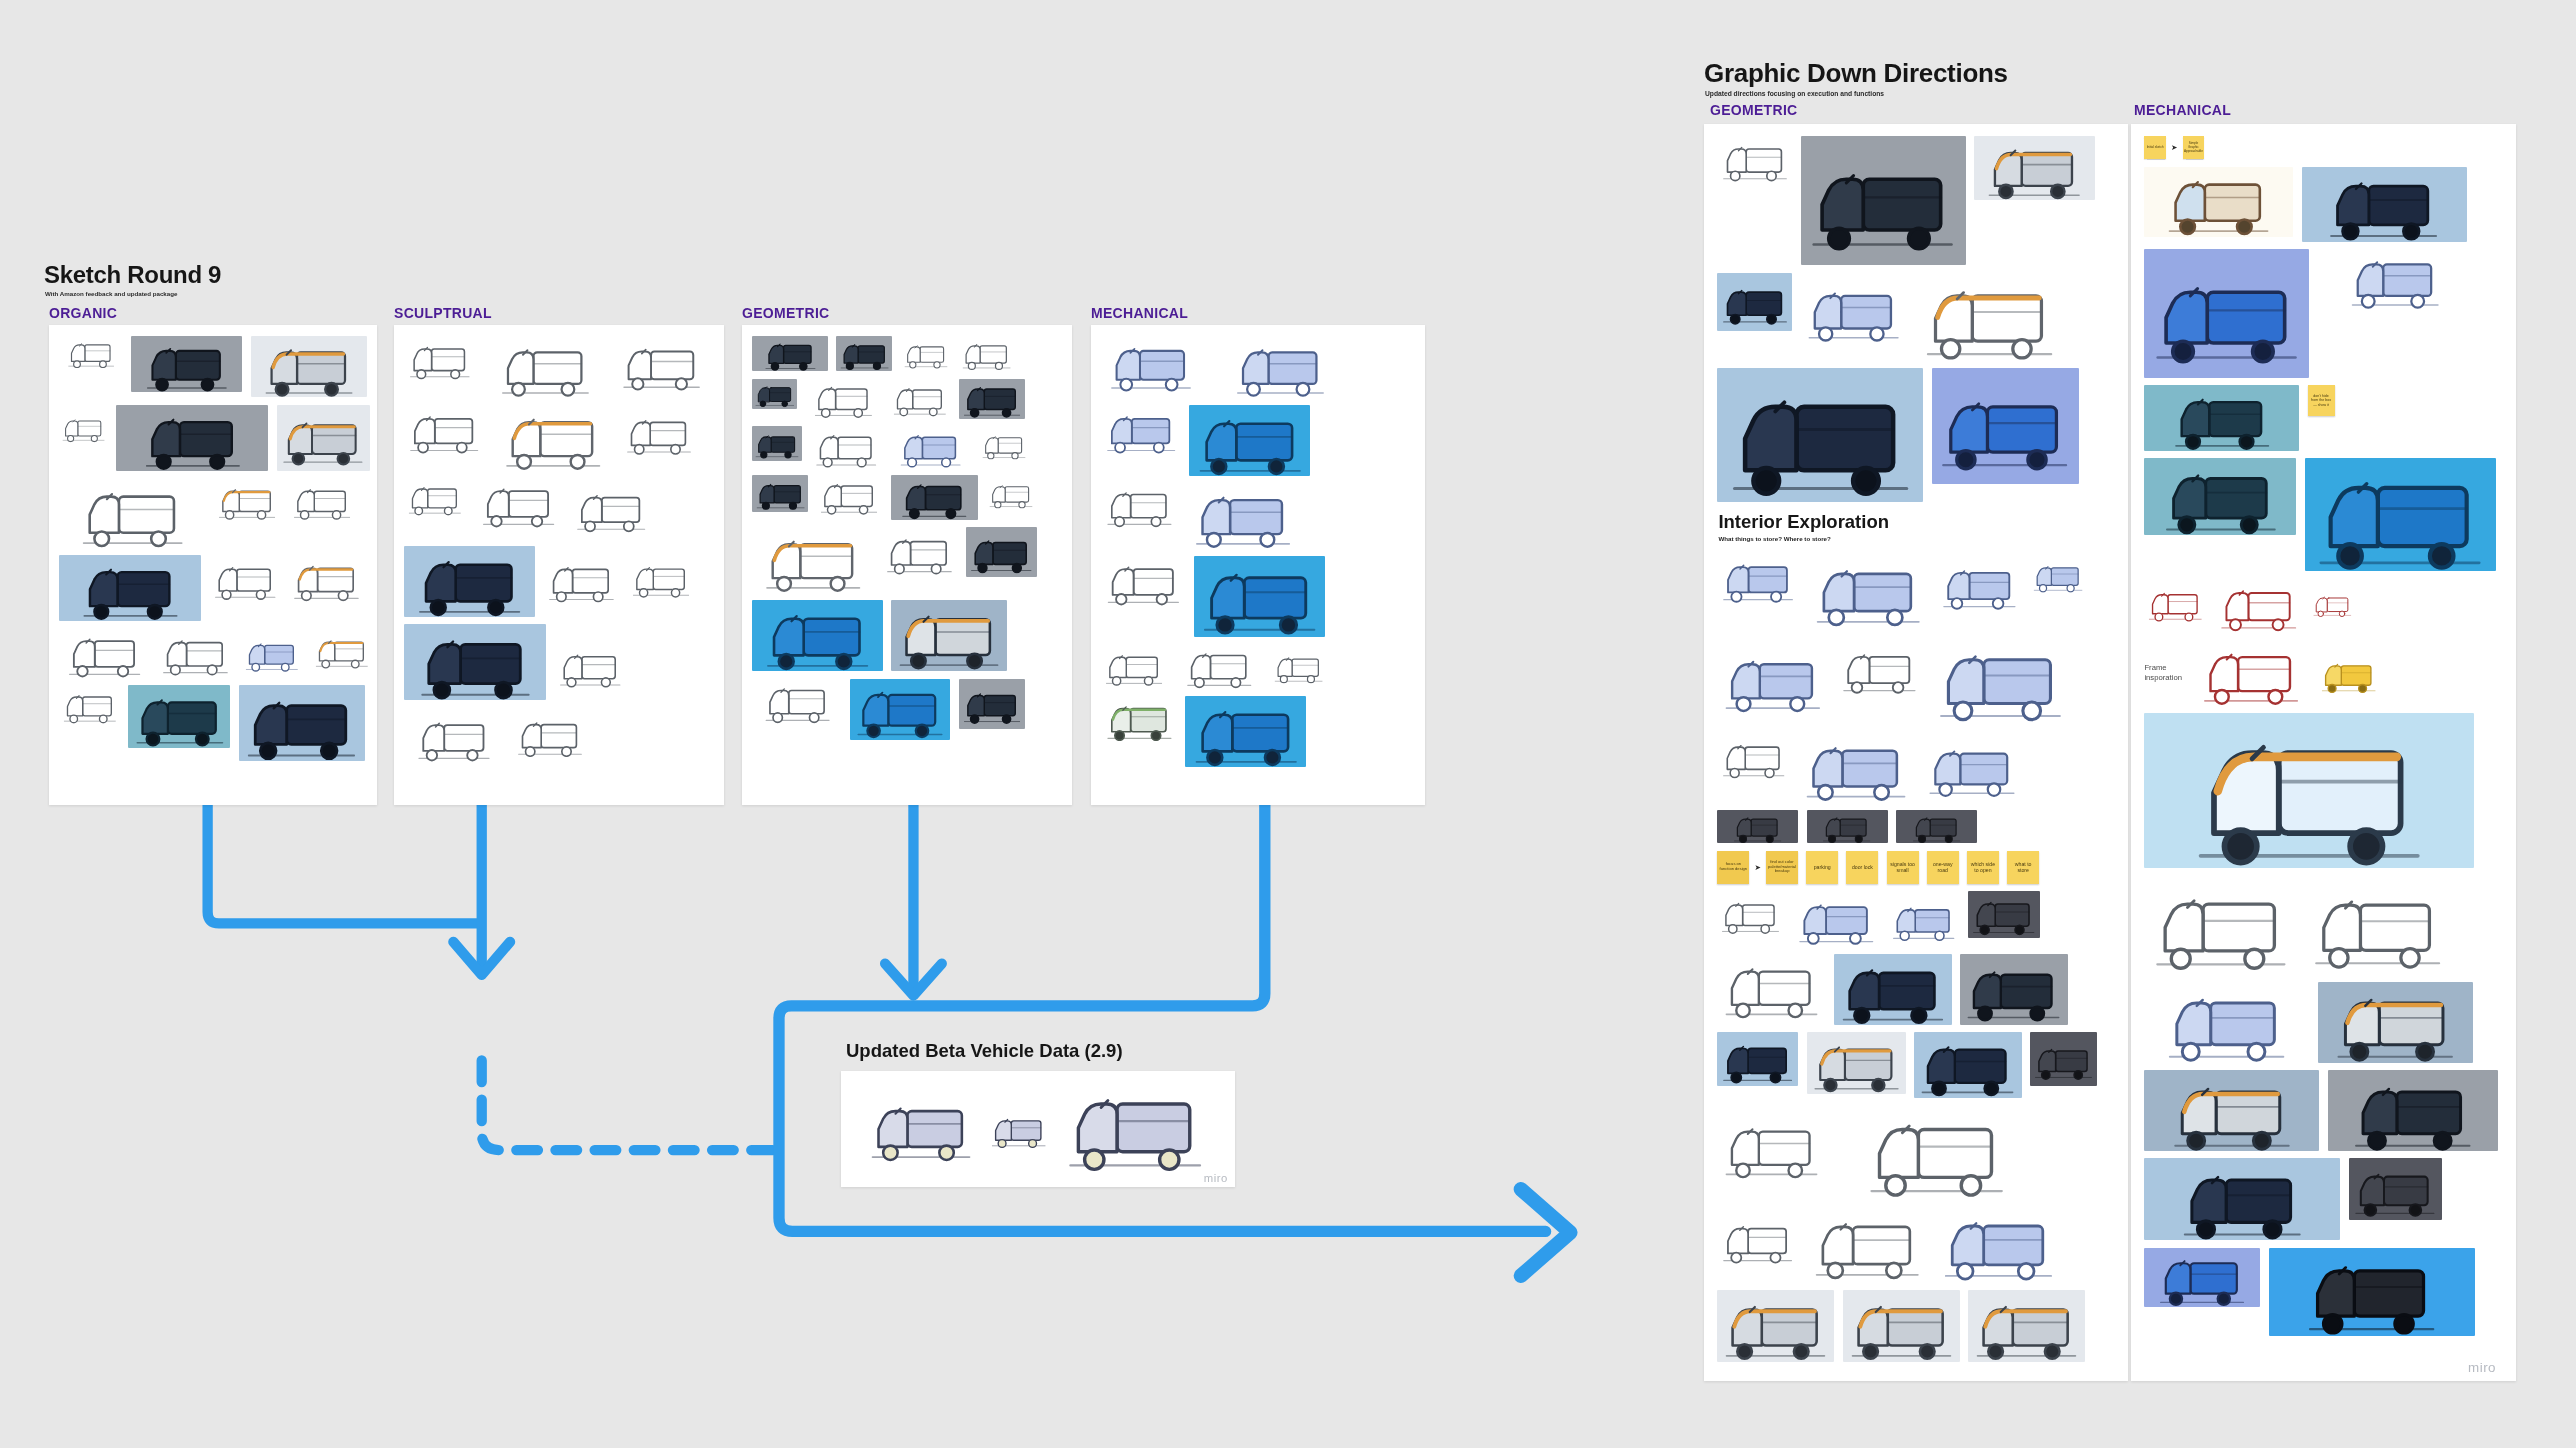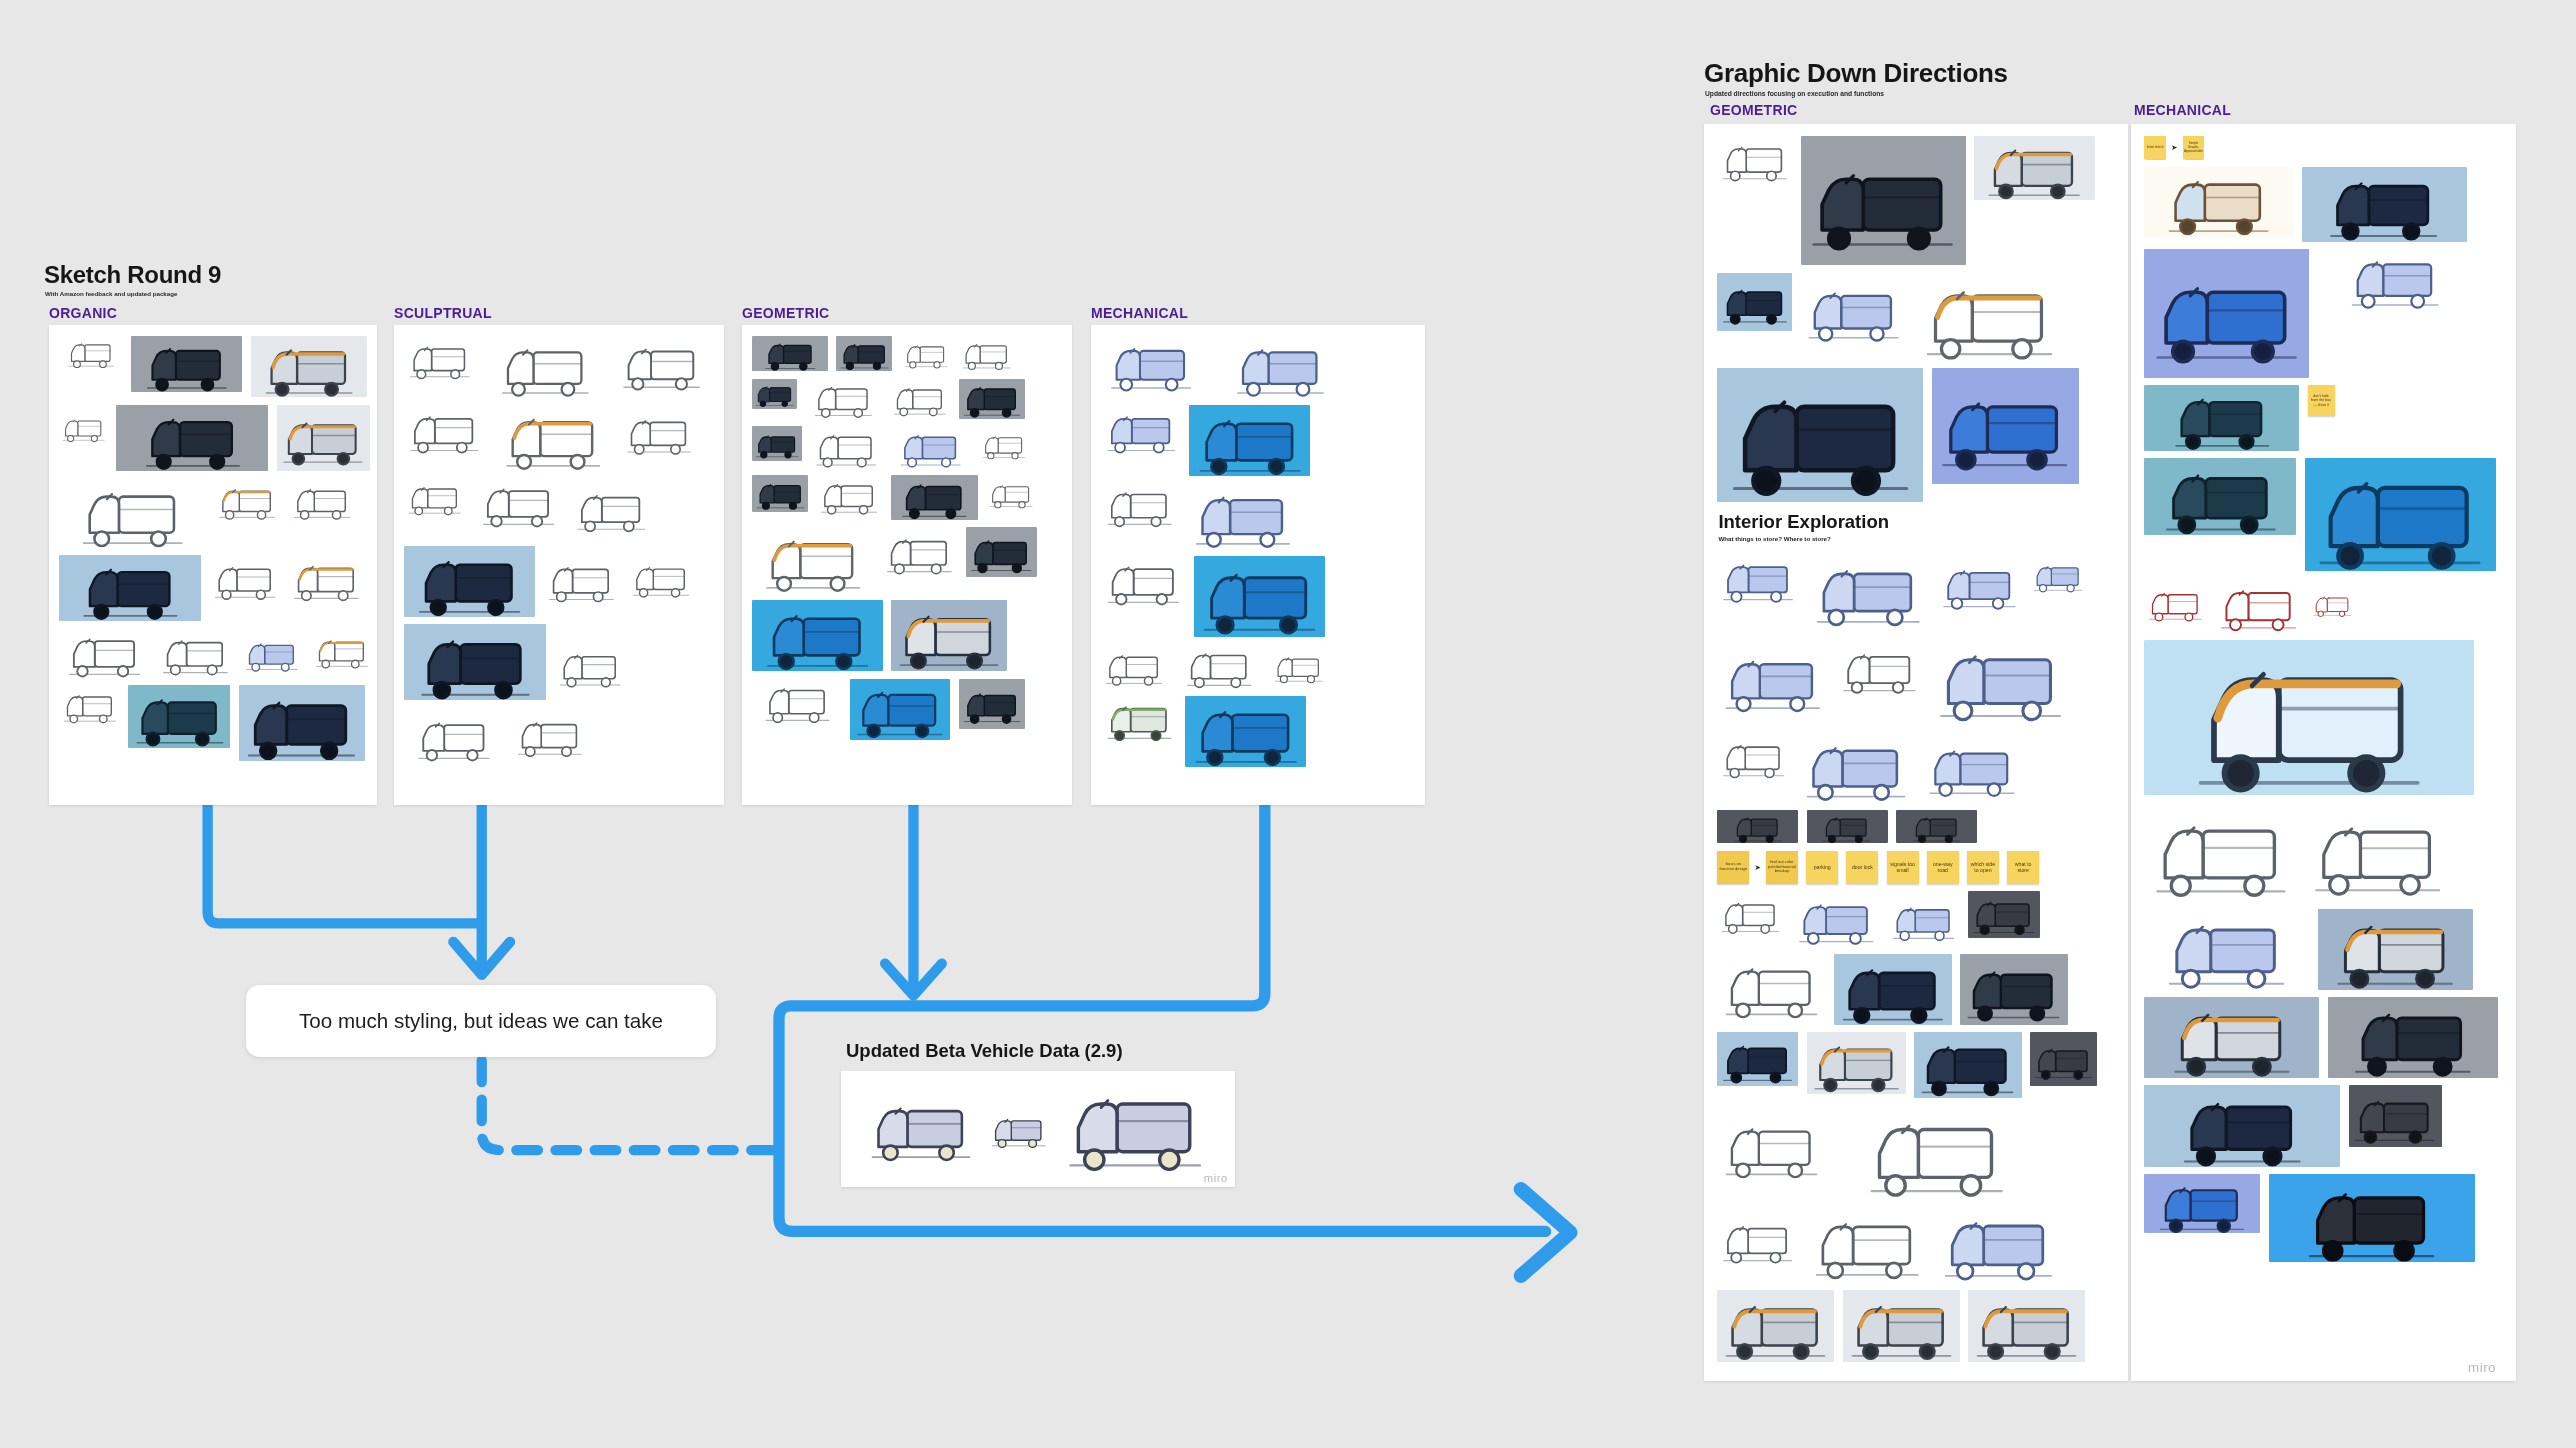--- a/index.html
+++ b/index.html
@@ -523,23 +523,20 @@
           </div>
           <div class="thumb" style="width: 121px; height: 71px; background: rgb(54, 168, 224); --stroke: #0d3a5e; --body: #1e78c8; --cab: #2b8ad4; --wheel: #10243a; --accent: transparent;">
             <svg viewBox="0 0 120 70">
               <use href="#van"></use>
             </svg>
           </div>
         </div>
       </div>
   </div>
 
-  <div class="abs note" style="left:246px;top:985px;width:470px;height:72px;">
-    <span>Too much styling, but ideas we can take</span>
-  </div>
 
   <div class="abs beta-title" style="left:846px;top:1040px;">Updated Beta Vehicle Data (2.9)</div>
   <div class="abs beta-panel" style="left:841px;top:1071px;width:394px;height:116px;">
     <div style="display:flex;gap:11.3px;align-items:center;">
         <div class="row">
           <div class="thumb" style="width: 116px; height: 94px; background: rgb(255, 255, 255); --stroke: #3c4258; --body: #c9cde2; --cab: #d8dbe9; --wheel: #e9e6c8; --accent: transparent;">
             <svg viewBox="0 0 120 70">
               <use href="#van"></use>
             </svg>
           </div>
@@ -870,20 +867,33 @@
             <use href="#van"></use>
           </svg>
         </div>
         <div class="thumb" style="width: 44px; height: 49px; background: rgb(255, 255, 255); --stroke: #a53232; --body: #ffffff; --cab: #ffffff; --wheel: #ffffff; --accent: transparent;">
           <svg viewBox="0 0 120 70">
             <use href="#van"></use>
           </svg>
         </div>
       </div>
       <div class="row">
+        <span class="small-label">Frame insporation</span>
+        <div class="thumb" style="width: 116px; height: 66px; background: rgb(255, 255, 255); --stroke: #a53232; --body: #ffffff; --cab: #ffffff; --wheel: #ffffff; --accent: transparent;">
+          <svg viewBox="0 0 120 70">
+            <use href="#van"></use>
+          </svg>
+        </div>
+        <div class="thumb" style="width: 63px; height: 66px; background: rgb(255, 255, 255); --stroke: #b8901e; --body: #f2c83e; --cab: #f6d866; --wheel: #8a6d14; --accent: transparent;">
+          <svg viewBox="0 0 120 70">
+            <use href="#van"></use>
+          </svg>
+        </div>
+      </div>
+      <div class="row">
         <div class="thumb" style="width: 330px; height: 155px; background: rgb(191, 224, 242); --stroke: #2b3a4a; --body: #e2f0fb; --cab: #edf6fd; --wheel: #1e2733; --accent: #e09a3e;">
           <svg viewBox="0 0 120 70">
             <use href="#van"></use>
           </svg>
         </div>
       </div>
       <div class="row">
         <div class="thumb" style="width: 152px; height: 100px; background: rgb(255, 255, 255); --stroke: #5c6269; --body: #ffffff; --cab: #ffffff; --wheel: #ffffff; --accent: transparent;">
           <svg viewBox="0 0 120 70">
             <use href="#van"></use>

